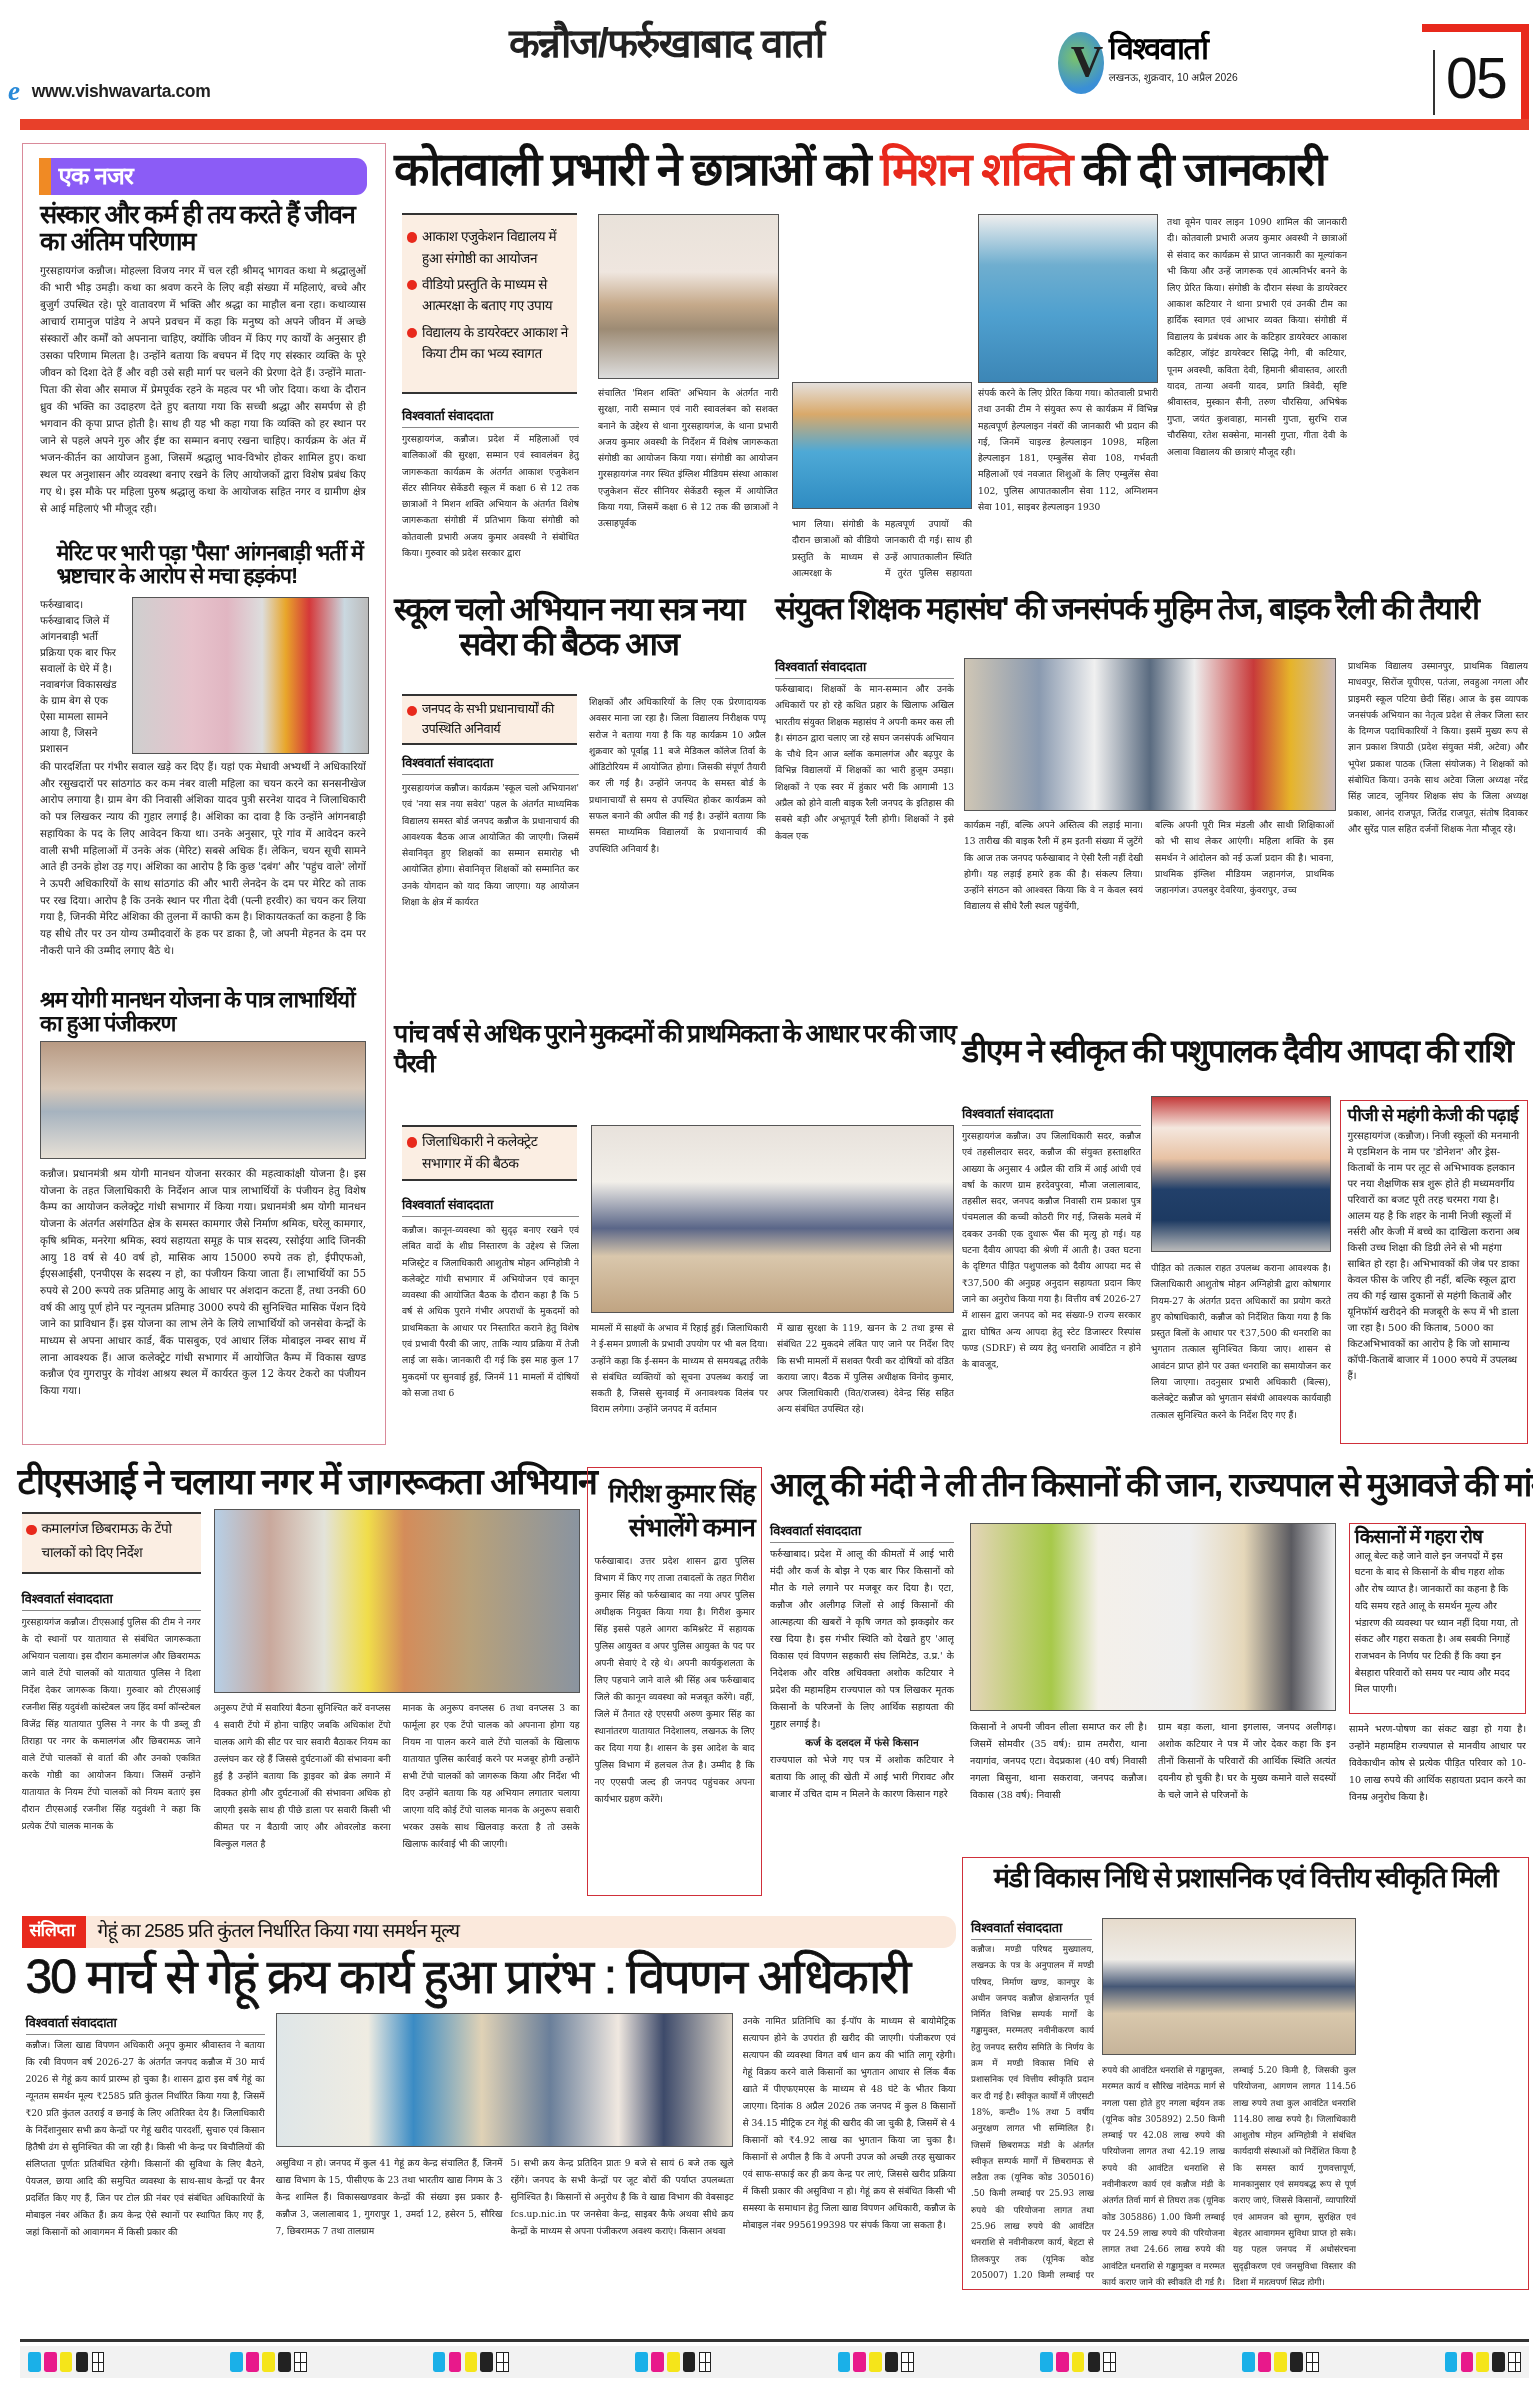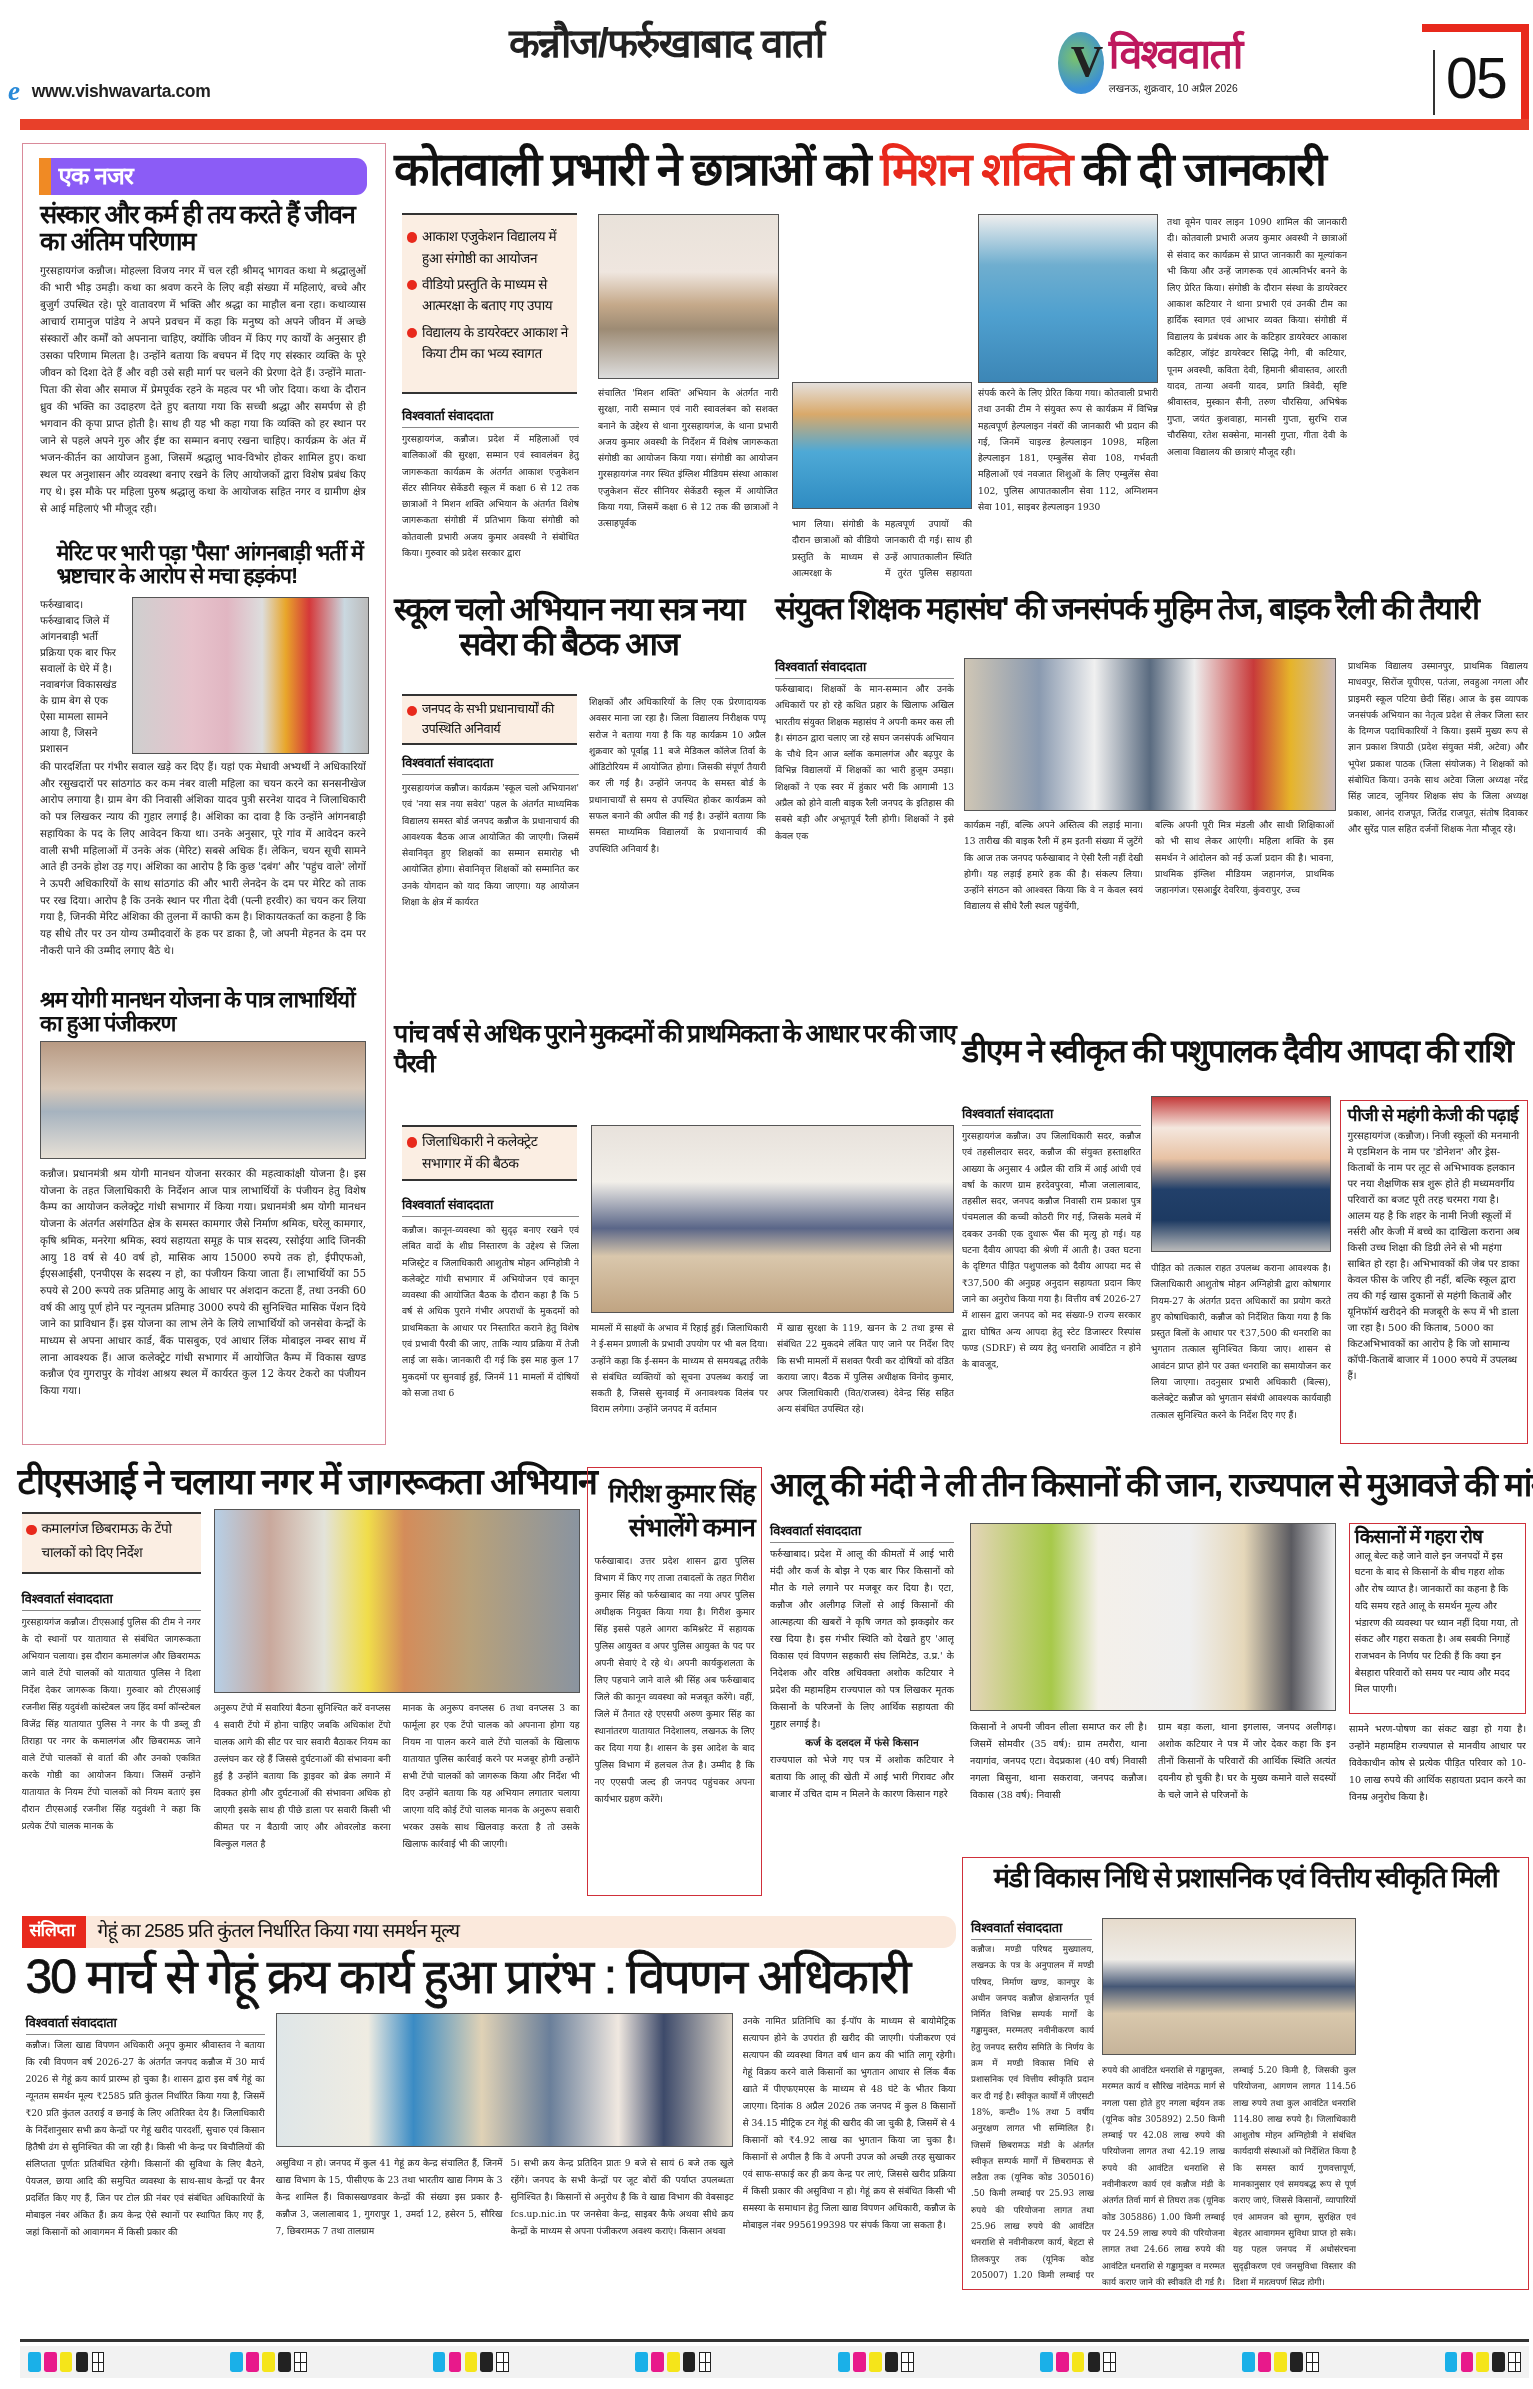--- a/index.html
+++ b/index.html
@@ -27,21 +27,21 @@
   <div class="abs hl" style="left:509px;top:22px;font-size:40px;font-weight:bold;color:#222;letter-spacing:-1.6px;white-space:nowrap">कन्नौज/फर्रुखाबाद वार्ता</div>
   <div class="abs" style="left:8px;top:80px;display:flex;align-items:center;gap:4.8px">
     <span style="display:inline-block;width:19px;height:22px;font-family:'Liberation Serif',serif;font-size:27px;font-weight:bold;color:#2a8ad8;line-height:22px;font-style:italic">e</span>
     <span style="font-family:'Liberation Sans',sans-serif;font-size:17.5px;font-weight:bold;color:#222;letter-spacing:-0.4px">www.vishwavarta.com</span>
   </div>
   <div class="abs" style="left:1058px;top:32px;display:flex;align-items:flex-start;gap:4.8px">
     <div style="width:46px;height:62px;border-radius:50%;background:radial-gradient(circle at 40% 40%,#7cc46a,#3a8fd6 70%);position:relative">
       <div style="position:absolute;left:12.7px;top:4.8px;font-family:'Liberation Serif',serif;font-size:45px;font-weight:bold;color:#222;line-height:48px">V</div>
     </div>
     <div>
-      <div class="hl" style="font-size:41px;color:#be185d;letter-spacing:-1.6px">विश्ववार्ता</div>
+      <div class="hl" style="font-size:31px;color:#000000;letter-spacing:-1.6px">विश्ववार्ता</div>
       <div style="font-family:'Liberation Sans',sans-serif;font-size:10.3px;color:#222;margin-top:4.8px">लखनऊ, शुक्रवार, 10 अप्रैल 2026</div>
     </div>
   </div>
   <div class="abs" style="left:1422px;top:24px;width:107px;height:105px;border-top:8px solid #e8291c;border-right:8px solid #e8291c">
     <div style="position:absolute;left:11px;top:17.5px;width:1.6px;height:65px;background:#333"></div>
     <div style="position:absolute;left:24px;top:14.3px;font-family:'Liberation Sans',sans-serif;font-size:57px;color:#111;letter-spacing:-1.6px;line-height:65px">05</div>
   </div>
   <div class="abs" style="left:20px;top:119px;width:1509px;height:11px;background:#e8402a"></div>
 </div>
 
@@ -106,21 +106,21 @@
   <div class="body" style="position:absolute;left:8px;top:188px;width:177px;height:184px;font-size:9.1px;line-height:16.3px">गुरसहायगंज कन्नौज। कार्यक्रम 'स्कूल चलो अभियानश' एवं 'नया सत्र नया सवेरा' पहल के अंतर्गत माध्यमिक विद्यालय समस्त बोर्ड जनपद कन्नौज के प्रधानाचार्य की आवश्यक बैठक आज आयोजित की जाएगी। जिसमें सेवानिवृत हुए शिक्षकों का सम्मान समारोह भी आयोजित होगा। सेवानिवृत्त शिक्षकों को सम्मानित कर उनके योगदान को याद किया जाएगा। यह आयोजन शिक्षा के क्षेत्र में कार्यरत</div>
   <div class="body" style="position:absolute;left:195px;top:102px;width:177px;height:270px;font-size:9.1px;line-height:16.3px">शिक्षकों और अधिकारियों के लिए एक प्रेरणादायक अवसर माना जा रहा है। जिला विद्यालय निरीक्षक पप्पू सरोज ने बताया गया है कि यह कार्यक्रम 10 अप्रैल शुक्रवार को पूर्वाह्न 11 बजे मेडिकल कॉलेज तिर्वा के ऑडिटोरियम में आयोजित होगा। जिसकी संपूर्ण तैयारी कर ली गई है। उन्होंने जनपद के समस्त बोर्ड के प्रधानाचार्यों से समय से उपस्थित होकर कार्यक्रम को सफल बनाने की अपील की गई है। उन्होंने बताया कि समस्त माध्यमिक विद्यालयों के प्रधानाचार्य की उपस्थिति अनिवार्य है।</div>
 </div>
 
 <div class="abs" style="left:775px;top:592px;width:755px;height:378px">
   <div class="hl" style="font-size:31px;letter-spacing:-1.6px;white-space:nowrap">संयुक्त शिक्षक महासंघ' की जनसंपर्क मुहिम तेज, बाइक रैली की तैयारी</div>
   <div class="by" style="position:absolute;left:0;top:65px;width:179px">विश्ववार्ता संवाददाता</div>
   <div class="body" style="position:absolute;left:0;top:89px;width:179px;height:285px;font-size:9.1px;line-height:16.3px">फर्रुखाबाद। शिक्षकों के मान-सम्मान और उनके अधिकारों पर हो रहे कथित प्रहार के खिलाफ अखिल भारतीय संयुक्त शिक्षक महासंघ ने अपनी कमर कस ली है। संगठन द्वारा चलाए जा रहे सघन जनसंपर्क अभियान के चौथे दिन आज ब्लॉक कमालगंज और बढ़पुर के विभिन्न विद्यालयों में शिक्षकों का भारी हुजूम उमड़ा। शिक्षकों ने एक स्वर में हुंकार भरी कि आगामी 13 अप्रैल को होने वाली बाइक रैली जनपद के इतिहास की सबसे बड़ी और अभूतपूर्व रैली होगी। शिक्षकों ने इसे केवल एक</div>
   <div class="photo" style="position:absolute;left:189px;top:66px;width:372px;height:153px;background:linear-gradient(90deg,#cfc6b5 0%,#8a9ab0 20%,#f0f0f0 35%,#5a6b80 50%,#eee 62%,#c83a3a 78%,#e6b42a 88%,#cbb 100%)"></div>
   <div class="body" style="position:absolute;left:189px;top:225px;width:179px;height:148px;font-size:9.1px;line-height:16.3px">कार्यक्रम नहीं, बल्कि अपने अस्तित्व की लड़ाई माना। 13 तारीख की बाइक रैली में हम इतनी संख्या में जुटेंगे कि आज तक जनपद फर्रुखाबाद ने ऐसी रैली नहीं देखी होगी। यह लड़ाई हमारे हक की है। संकल्प लिया। उन्होंने संगठन को आश्वस्त किया कि वे न केवल स्वयं विद्यालय से सीधे रैली स्थल पहुंचेंगी,</div>
-  <div class="body" style="position:absolute;left:380px;top:225px;width:179px;height:148px;font-size:9.1px;line-height:16.3px">बल्कि अपनी पूरी मित्र मंडली और साथी शिक्षिकाओं को भी साथ लेकर आएंगी। महिला शक्ति के इस समर्थन ने आंदोलन को नई ऊर्जा प्रदान की है। भावना, प्राथमिक इंग्लिश मीडियम जहानगंज, प्राथमिक जहानगंज। एसआईुर देवरिया, कुंवरापुर, उच्च</div>
+  <div class="body" style="position:absolute;left:380px;top:225px;width:179px;height:148px;font-size:9.1px;line-height:16.3px">बल्कि अपनी पूरी मित्र मंडली और साथी शिक्षिकाओं को भी साथ लेकर आएंगी। महिला शक्ति के इस समर्थन ने आंदोलन को नई ऊर्जा प्रदान की है। भावना, प्राथमिक इंग्लिश मीडियम जहानगंज, प्राथमिक जहानगंज। उपलबुर देवरिया, कुंवरापुर, उच्च</div>
   <div class="body" style="position:absolute;left:573px;top:66px;width:180px;height:307px;font-size:9.1px;line-height:16.3px">प्राथमिक विद्यालय उस्मानपुर, प्राथमिक विद्यालय माधवपुर, सिरोंज यूपीएस, पतंजा, लवहुआ नगला और प्राइमरी स्कूल पटिया छेदी सिंह। आज के इस व्यापक जनसंपर्क अभियान का नेतृत्व प्रदेश से लेकर जिला स्तर के दिग्गज पदाधिकारियों ने किया। इसमें मुख्य रूप से ज्ञान प्रकाश त्रिपाठी (प्रदेश संयुक्त मंत्री, अटेवा) और भूपेश प्रकाश पाठक (जिला संयोजक) ने शिक्षकों को संबोधित किया। उनके साथ अटेवा जिला अध्यक्ष नरेंद्र सिंह जाटव, जूनियर शिक्षक संघ के जिला अध्यक्ष प्रकाश, आनंद राजपूत, जितेंद्र राजपूत, संतोष दिवाकर और सुरेंद्र पाल सहित दर्जनों शिक्षक नेता मौजूद रहे।</div>
 </div>
 
 <div class="abs" style="left:394px;top:1018px;width:565px;height:429px">
   <div class="hl" style="width:565px;font-size:25px;letter-spacing:-1.6px;text-align:left;line-height:1.2">पांच वर्ष से अधिक पुराने मुकदमों की प्राथमिकता के आधार पर की जाए पैरवी</div>
   <div class="bullet-box" style="position:absolute;left:8px;top:107px;width:175px;height:56px;padding:3.2px 4.8px">
     <div class="bullet" style="font-size:14px;line-height:22px">
         <span class="dot" style="margin-top:7.2px"></span>
         <span>जिलाधिकारी ने कलेक्ट्रेट सभागार में की बैठक</span>
       </div>

